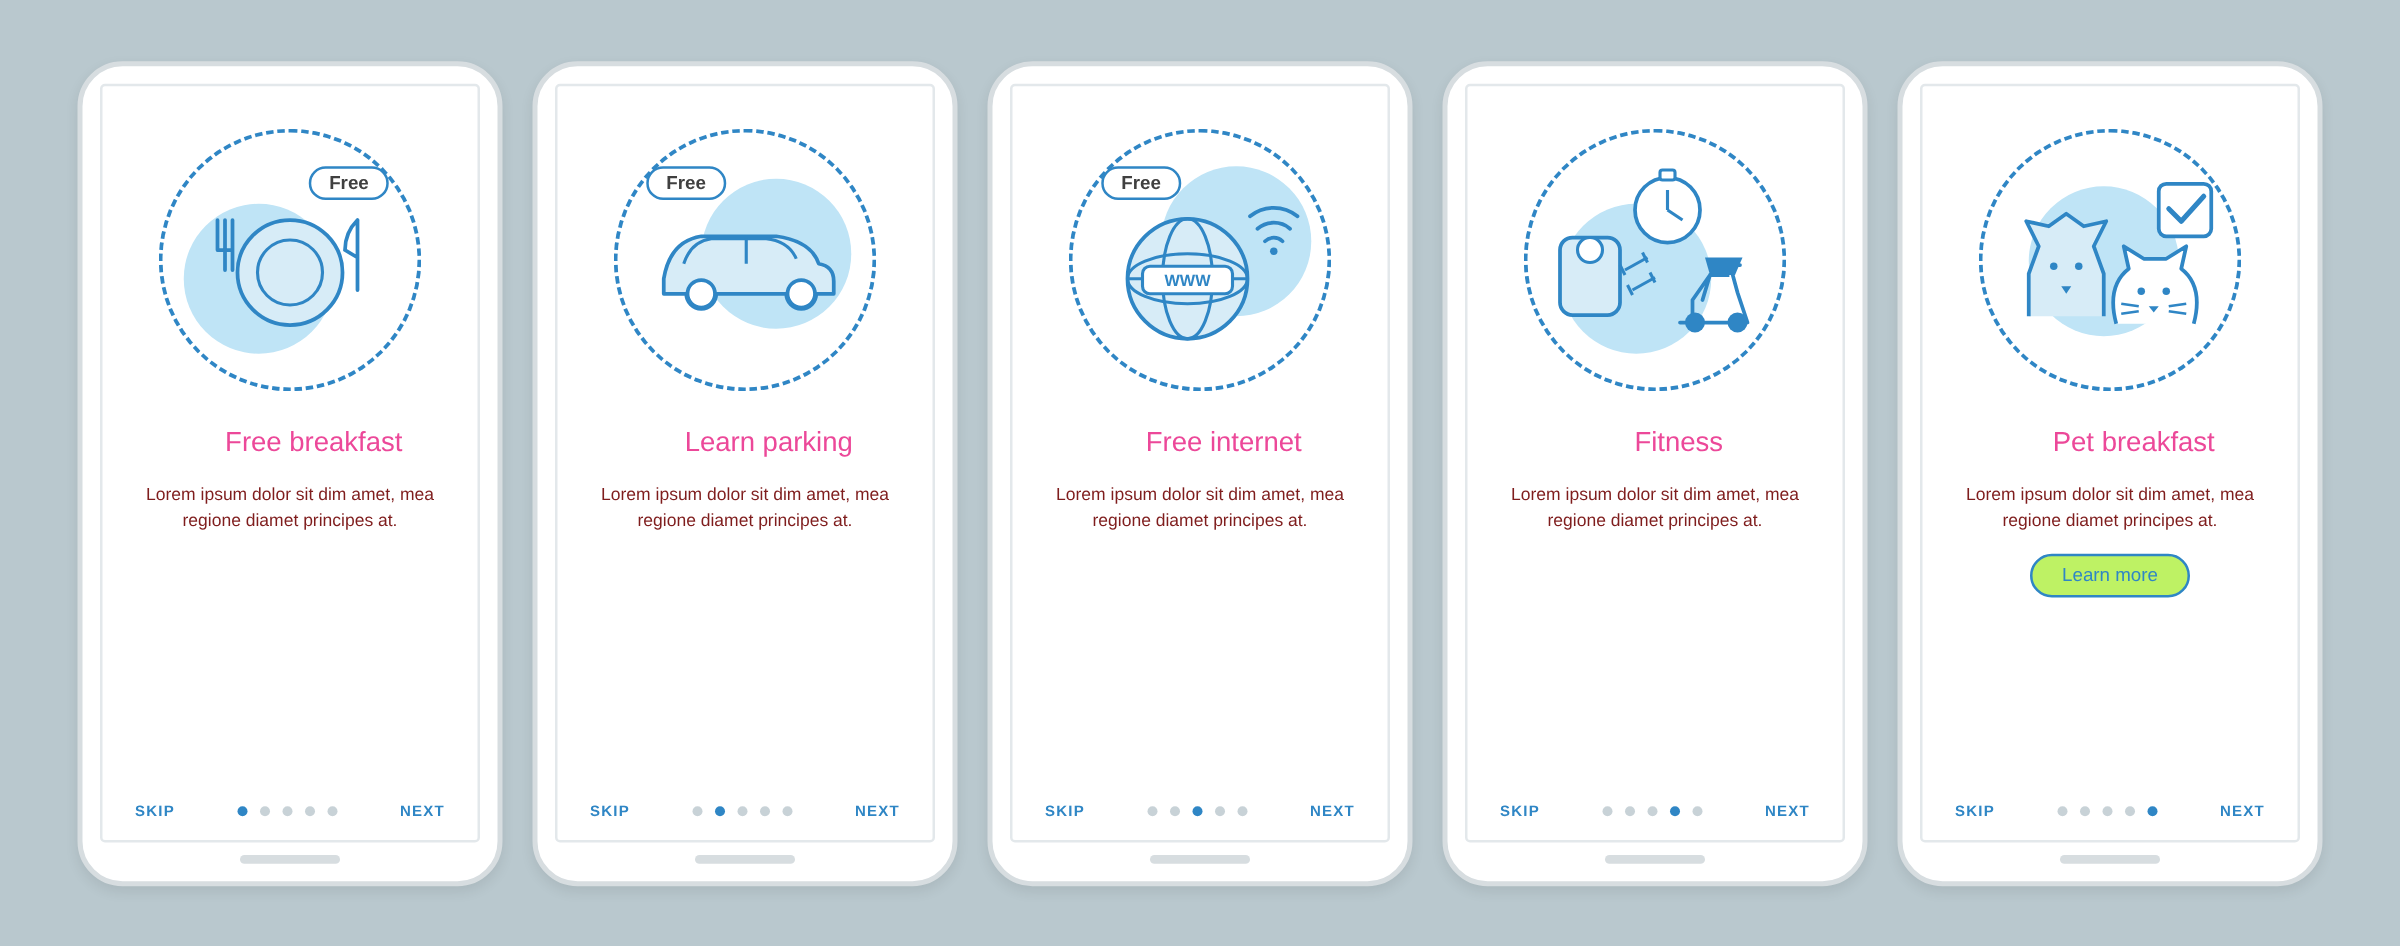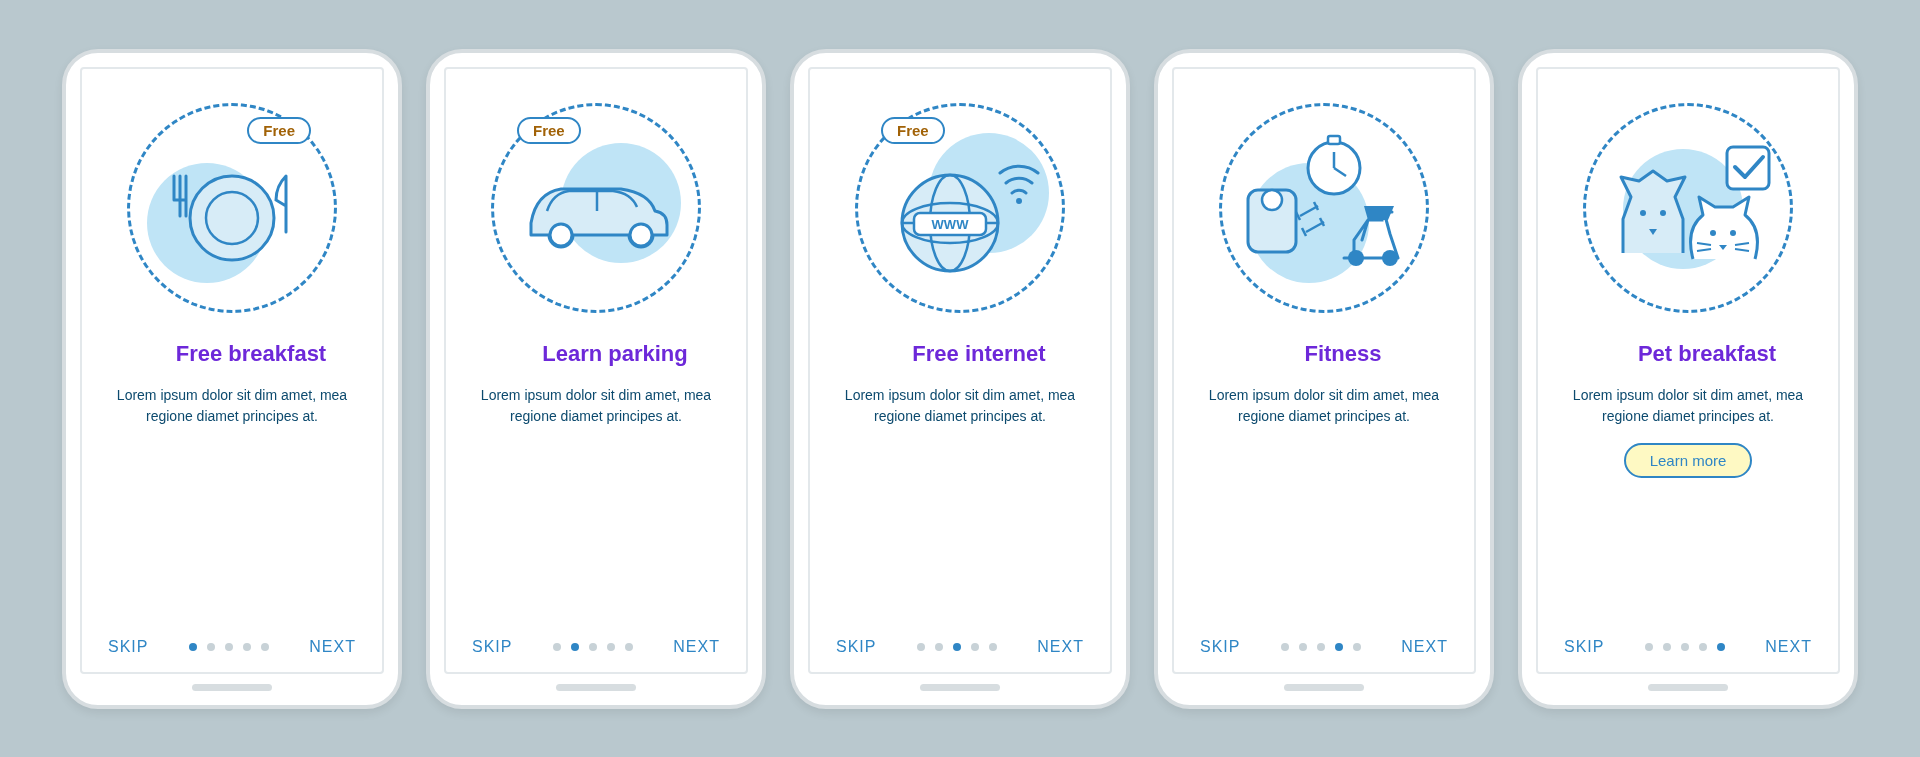--- a/index.html
+++ b/index.html
@@ -56,68 +56,68 @@
     background: #bfe4f6;
     border-radius: 50%;
   }
   .illus {
     position: relative;
     z-index: 2;
     color: #2f86c5;
   }
   .free-badge {
     position: absolute;
-    top: 14px;
+    top: 30px;
     right: 26px;
     z-index: 3;
     background: #fff;
     border: 2.5px solid #2f86c5;
     border-radius: 14px;
     padding: 3px 14px;
     font-size: 15px;
     font-weight: bold;
-    color: #a16207;
+    color: #404040;
   }
   .title {
-    color: #6d28d9;
+    color: #ec4899;
     font-size: 22px;
-    font-weight: 700;
+    font-weight: 400;
     margin-bottom: 18px;
     text-align: center;
     margin-left: 38px;
   }
   .desc {
-    color: #0c4a6e;
+    color: #7f1d1d;
     font-size: 14px;
     line-height: 1.5;
     text-align: center;
     max-width: 260px;
   }
   .learn-more {
     margin-top: 16px;
     border: 2.5px solid #2f86c5;
     color: #2f86c5;
-    background: #fef9c3;
+    background: #bef264;
     border-radius: 22px;
     padding: 7px 24px;
     font-size: 15px;
     cursor: pointer;
   }
   .footer {
     margin-top: auto;
     width: 100%;
     display: flex;
     align-items: center;
     justify-content: space-between;
     padding: 0 4px;
   }
   .skip, .next {
     color: #2f86c5;
-    font-size: 16px;
-    font-weight: 400;
+    font-size: 12px;
+    font-weight: 700;
     letter-spacing: 1px;
     cursor: pointer;
   }
   .dots {
     display: flex;
     gap: 10px;
   }
   .dot {
     width: 8px;
     height: 8px;

